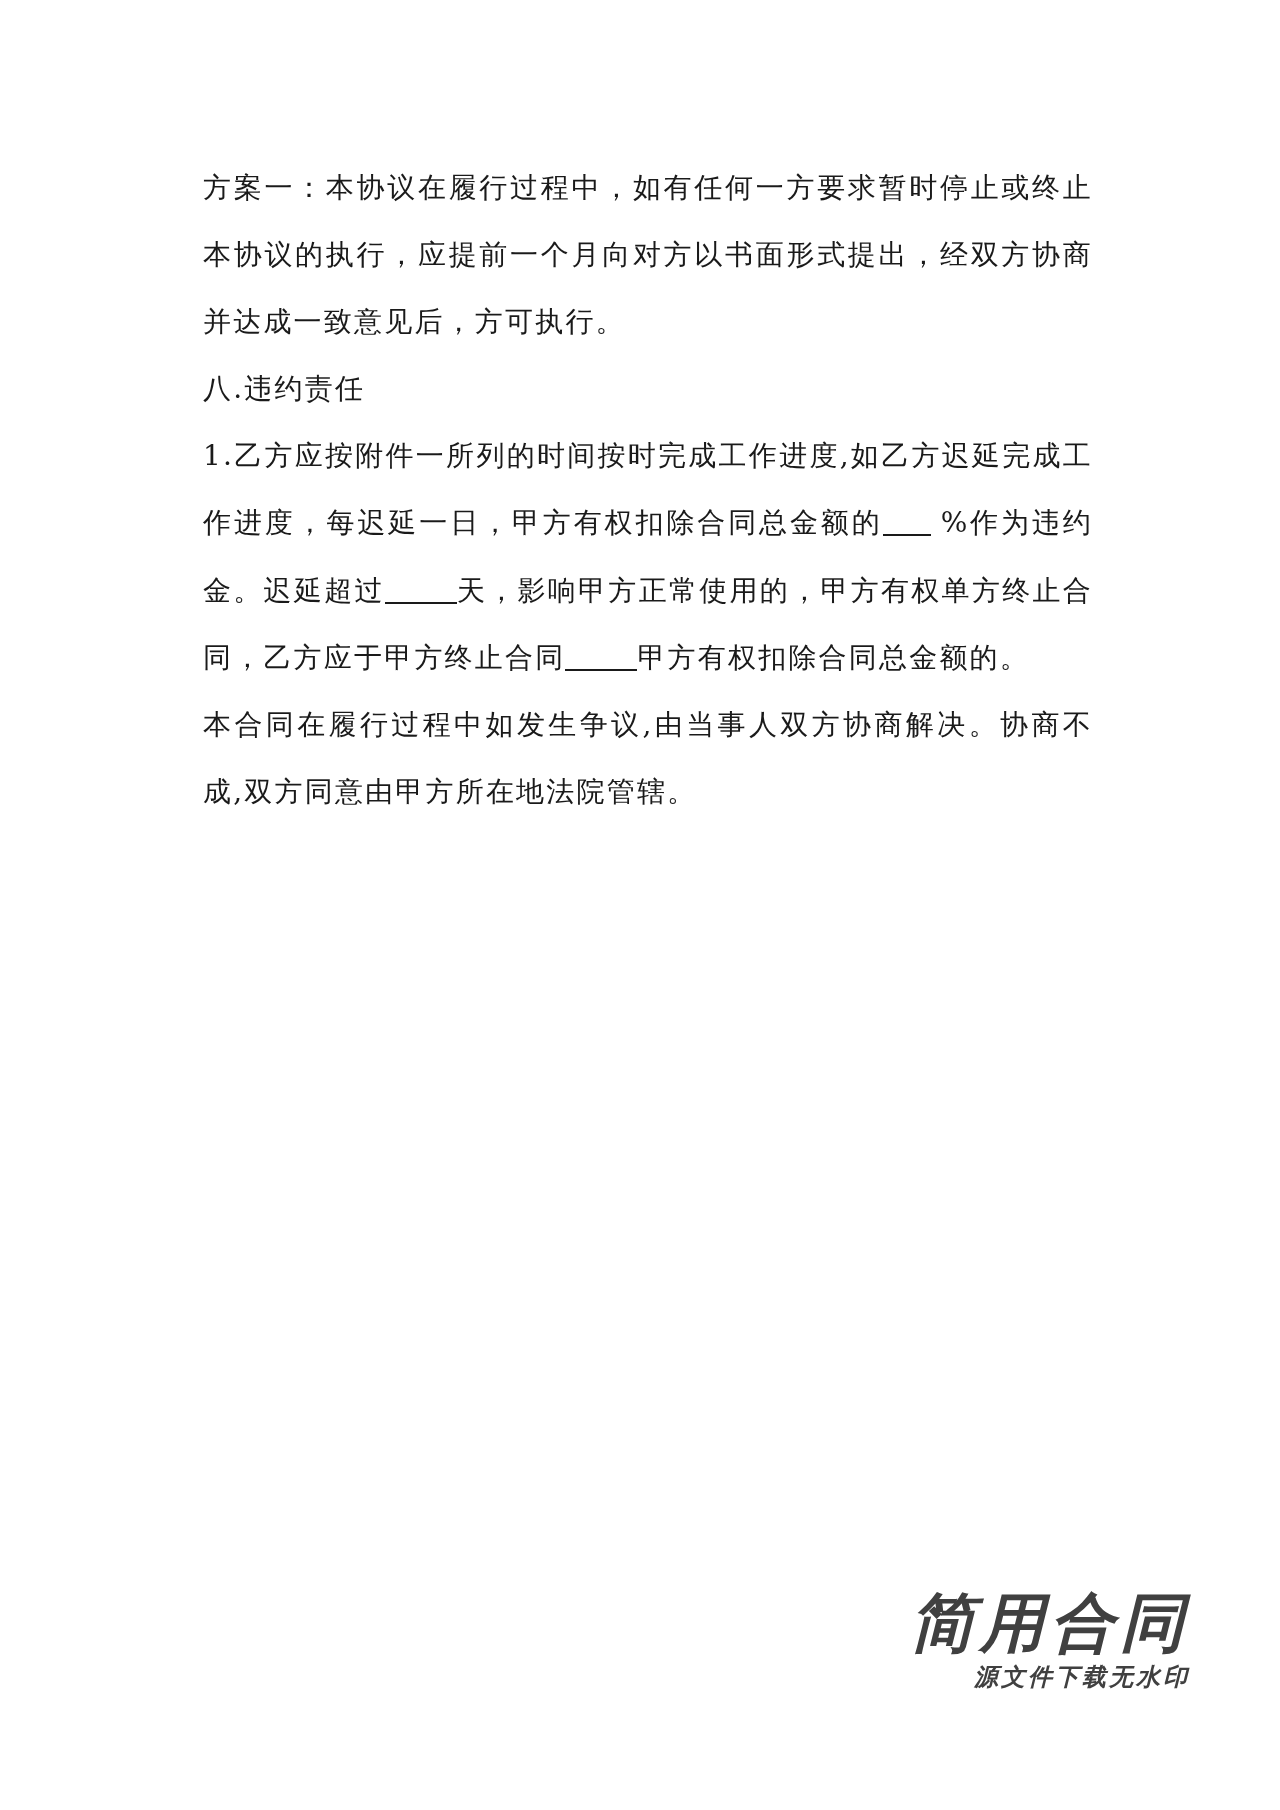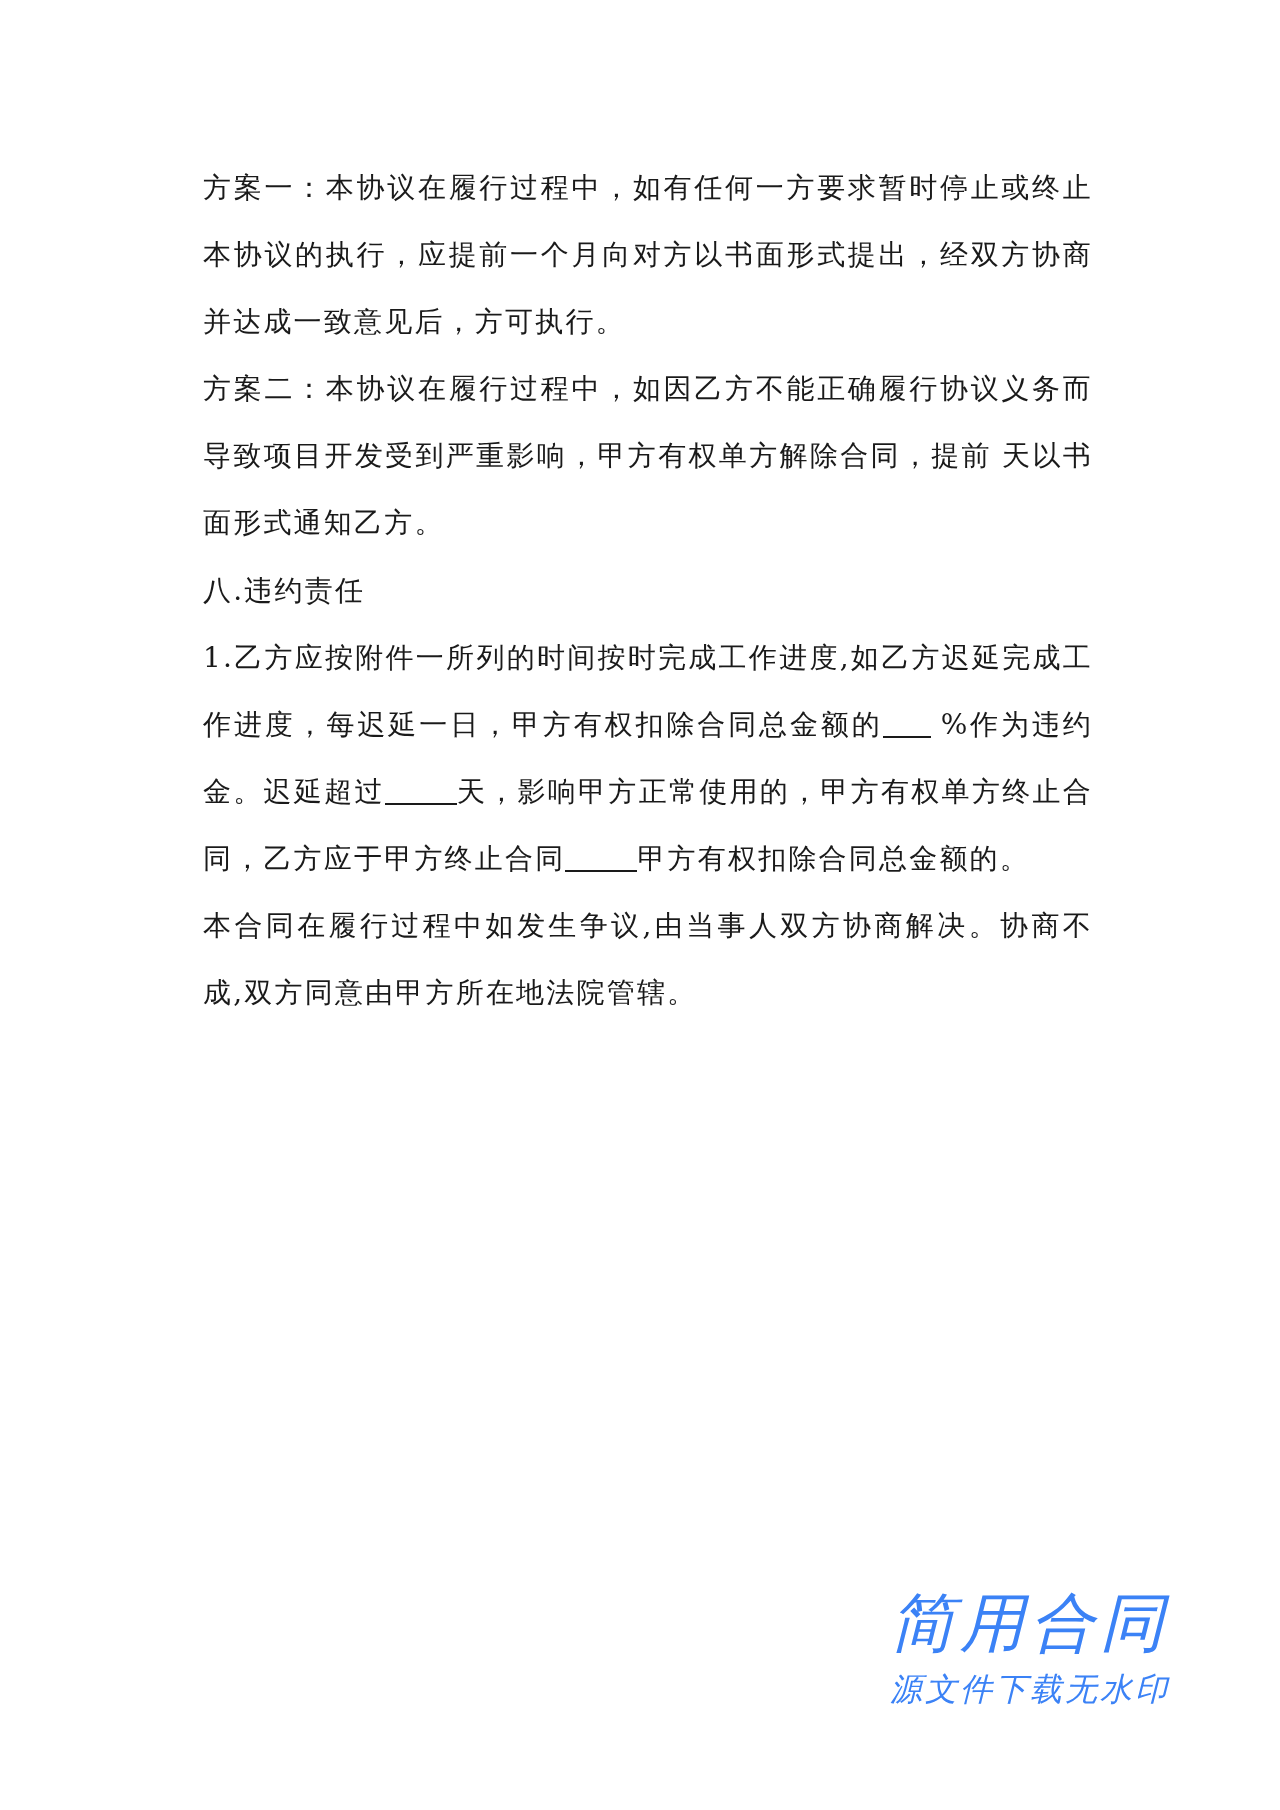--- a/index.html
+++ b/index.html
@@ -45,53 +45,50 @@
   }
   .b-short { width: 48px; margin-right: 10px; }
   .b-med { width: 62px; }
   .b-long { width: 72px; }
   .gap { display: inline-block; width: 10px; }
   .watermark {
     position: absolute;
     left: 882px;
     top: 1588px;
     width: 300px;
-    color: #3b82f6;
+    color: #404040;
     font-family: "DejaVu Sans", "Liberation Sans", sans-serif;
-    font-weight: normal;
+    font-weight: bold;
     font-style: italic;
     user-select: none;
+    text-align: right;
   }
   .wm-title {
     font-size: 64px;
     line-height: 70px;
     letter-spacing: 6px;
     white-space: nowrap;
   }
   .wm-sub {
-    margin-top: 12px;
-    font-size: 32px;
+    font-size: 24px;
     line-height: 38px;
     letter-spacing: 3px;
     white-space: nowrap;
   }
 </style>
 </head>
 <body>
 
 <div class="page">
   <div class="content">
 
     <p class="para">
       <span>方案一：本协议在履行过程中，如有任何一方要求暂时停止或终止本协议的执行，应提前一个月向对方以书面形式提出，经双方协商并达成一致意见后，方可执行。</span>
     </p>
 
-    <p class="para">
-      <span>方案二：本协议在履行过程中，如因乙方不能正确履行协议义务而导致项目开发受到严重影响，甲方有权单方解除合同，提前</span><span class="gap"></span><span>天以书面形式通知乙方。</span>
-    </p>
 
     <p class="para">
       <span>八.违约责任</span>
     </p>
 
     <p class="para">
       <span>1.乙方应按附件一所列的时间按时完成工作进度,如乙方迟延完成工作进度，每迟延一日，甲方有权扣除合同总金额的</span><span class="blank b-short"></span><span>%作为违约金。迟延超过</span><span class="blank b-long"></span><span>天，影响甲方正常使用的，甲方有权单方终止合同，乙方应于甲方终止合同</span><span class="blank b-long"></span><span>甲方有权扣除合同总金额的。</span>
     </p>
 
 

